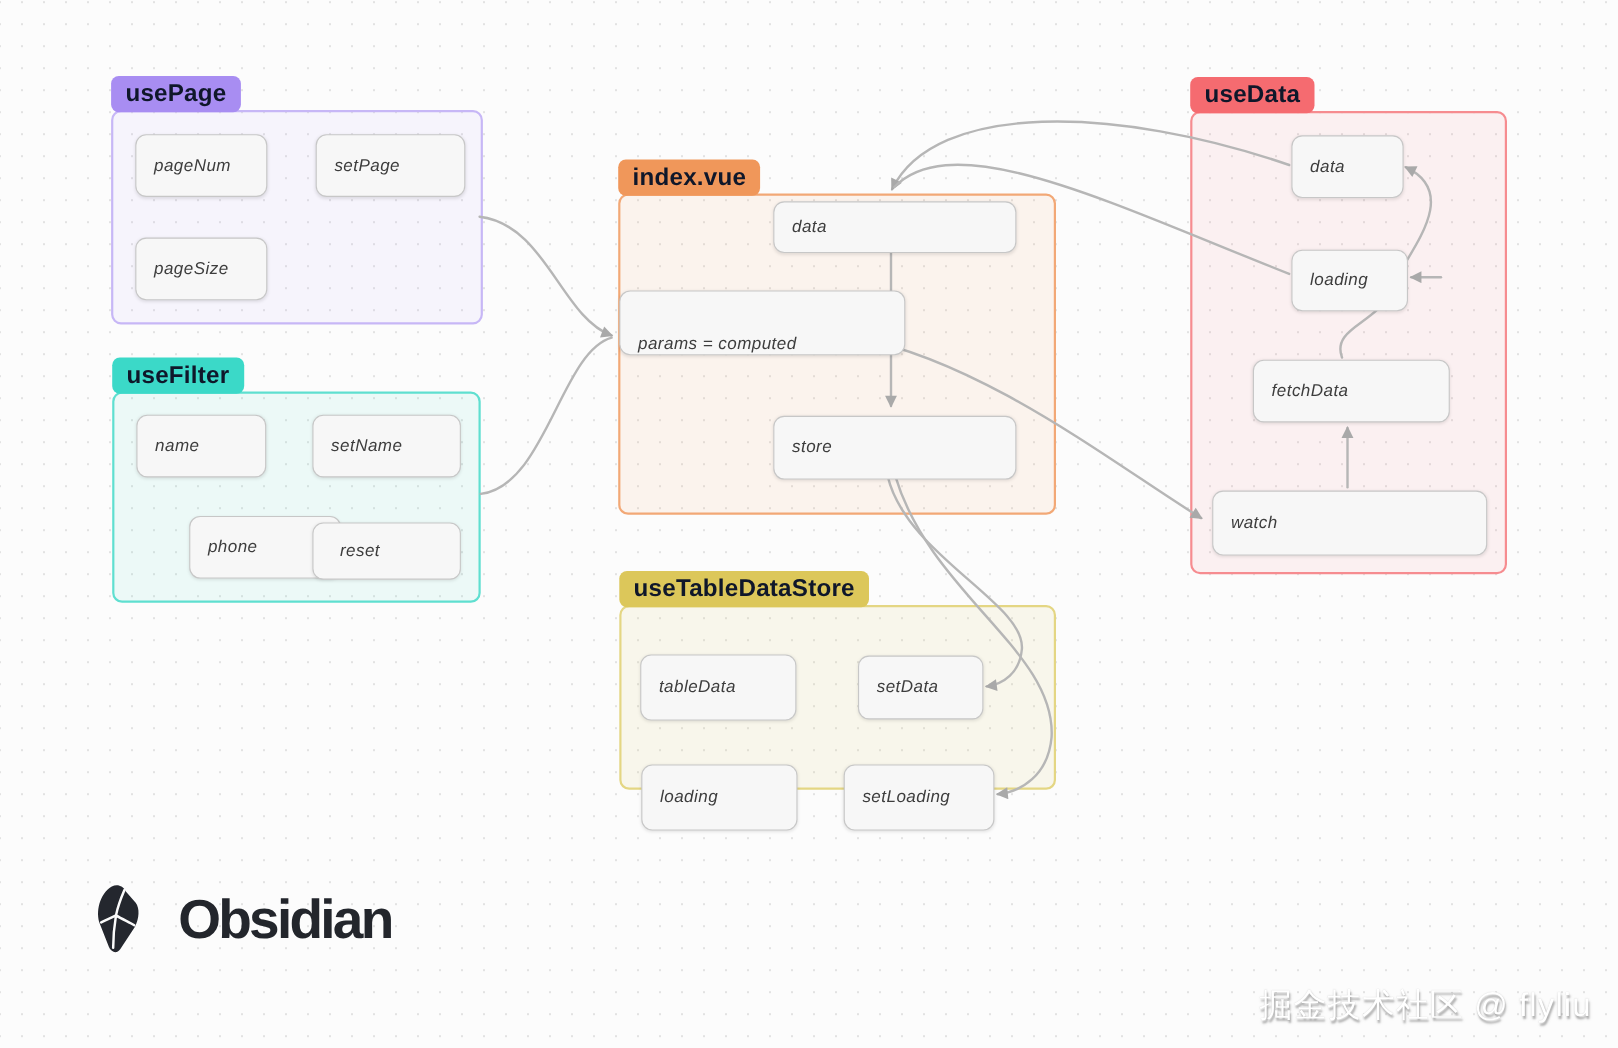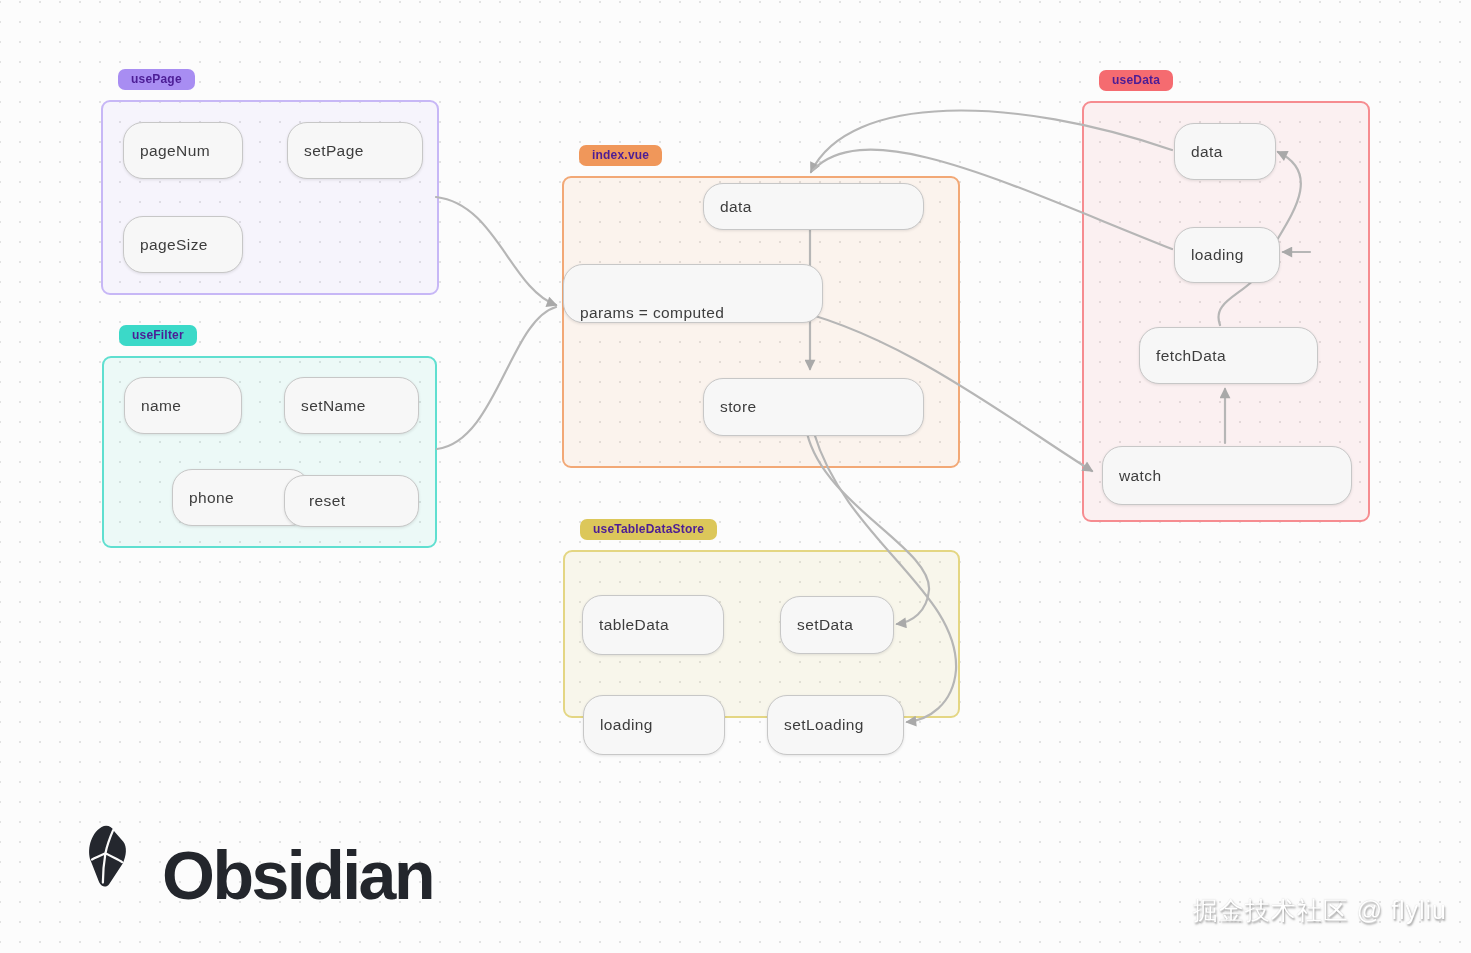--- a/index.html
+++ b/index.html
@@ -19,37 +19,37 @@
     border:2px solid #ccc;
     border-radius:9px;
   }
   .badge {
     position:absolute;
     left:-2px; top:-33px;
     z-index:3;
     display:inline-block;
     padding:3px 13px 4px 13px;
     border-radius:7px;
-    color:#4c1d95;
-    font-size:12px;
+    color:#0f172a;
+    font-size:22px;
     font-weight:700;
     letter-spacing:0.2px;
     white-space:nowrap;
-    margin-left:17px;
   }
   .node {
     position:absolute;
     z-index:3;
     display:flex;
     align-items:center;
     padding-left:16px;
     background:#f7f7f7;
     border:1.6px solid #c7c7c7;
-    border-radius:20px;
+    border-radius:10px;
     box-shadow:0 1px 3px rgba(0,0,0,0.10);
+    font-style:italic;
   }
   .node-label {
     color:#3d3d3d;
     font-size:15.5px;
     letter-spacing:0.4px;
     white-space:nowrap;
   }
   .edges {
     position:absolute;
     left:0; top:0;
@@ -58,31 +58,30 @@
   }
   .brand {
     position:absolute;
     left:76px; top:800px;
     z-index:5;
     display:flex;
     align-items:center;
     gap:22px;
   }
   .brand-word {
-    font-size:68px;
+    font-size:50px;
     font-weight:800;
     letter-spacing:-2.5px;
     color:#23262c;
-    margin-top:36px;
   }
   .watermark {
     position:absolute;
     right:24px; top:894px;
     z-index:5;
-    font-size:25px;
+    font-size:30px;
     color:#ffffff;
     letter-spacing:1px;
     text-shadow:1px 2px 2px rgba(100,100,100,0.55), 0 0 1px rgba(160,160,160,0.5);
     white-space:nowrap;
   }
 </style>
 </head>
 <body>
 
 <div class="canvas">

